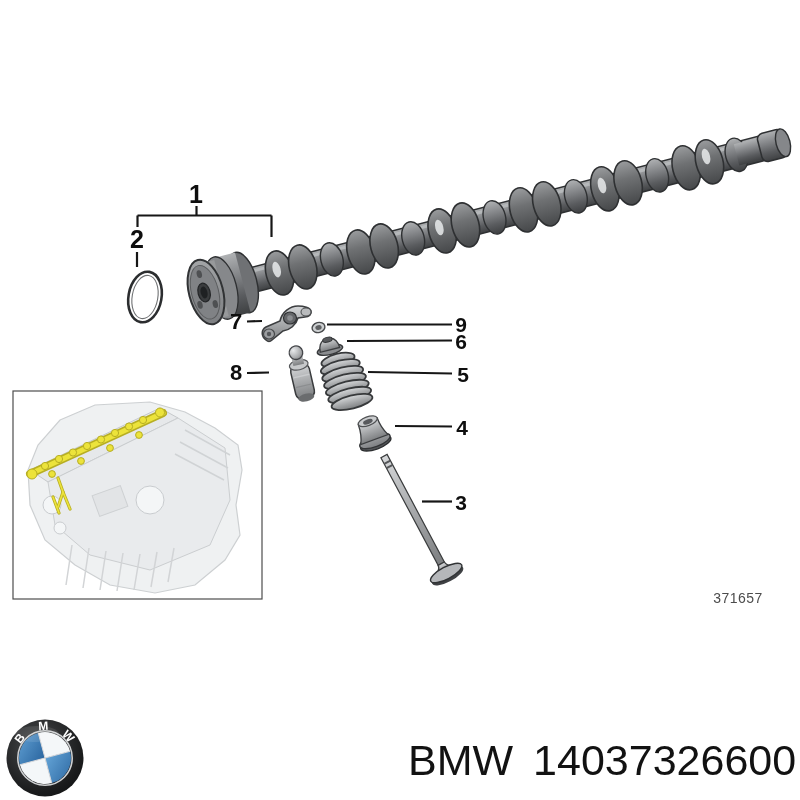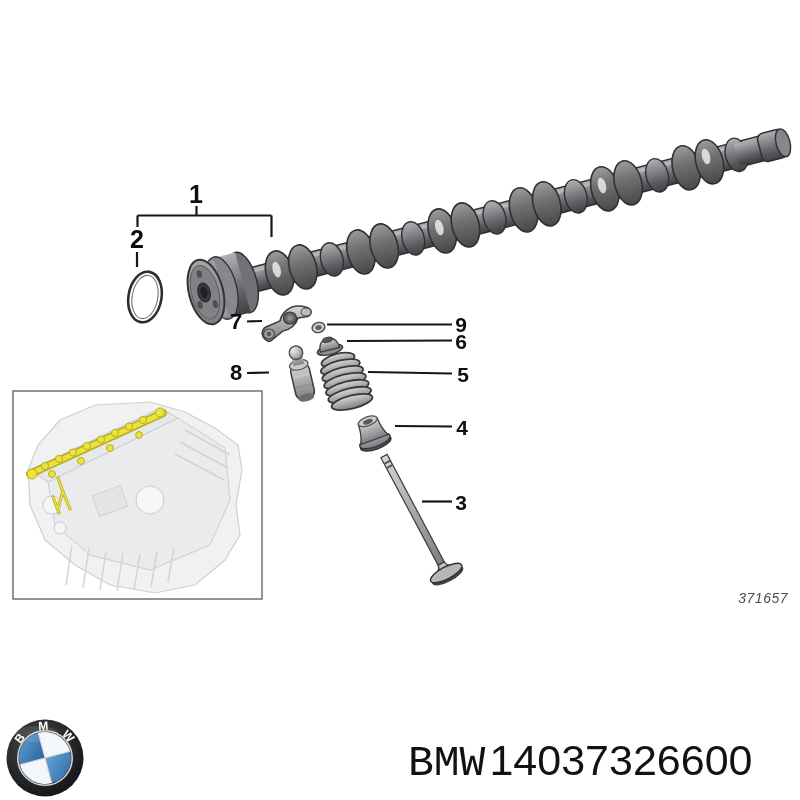--- a/index.html
+++ b/index.html
@@ -5,24 +5,24 @@
   html,body{margin:0;padding:0;background:#fff;}
   body{width:800px;height:800px;position:relative;overflow:hidden;
        font-family:"Liberation Sans","DejaVu Sans",sans-serif;}
   .stage{position:absolute;left:0;top:0;width:800px;height:800px;}
   .callout{position:absolute;transform:translate(-50%,-50%);
            font-weight:700;color:#0e0e0e;line-height:1;}
   .co-big{font-size:25px;}
   .co-med{font-size:22px;}
   .co-sm{font-size:21px;}
   .drawing-no{position:absolute;left:688px;top:590px;width:100px;
-              text-align:right;font-size:14px;color:#4c4c4c;letter-spacing:.5px;font-style:italic;}
+              text-align:center;font-size:14px;color:#4c4c4c;letter-spacing:.5px;}
   .footer-text{position:absolute;left:408px;top:736px;font-size:43px;
                color:#121212;white-space:nowrap;}
-  .footer-text .brand{margin-right:4px;font-family:Liberation Mono, monospace;}
+  .footer-text .brand{margin-right:20px;}
   .logo-wrap{position:absolute;left:2px;top:714px;width:86px;height:86px;}
   svg{display:block;}
 </style>
 </head>
 <body>
 
 <div class="stage">
 
 <svg width="800" height="800" viewBox="0 0 800 800">
   <defs>

